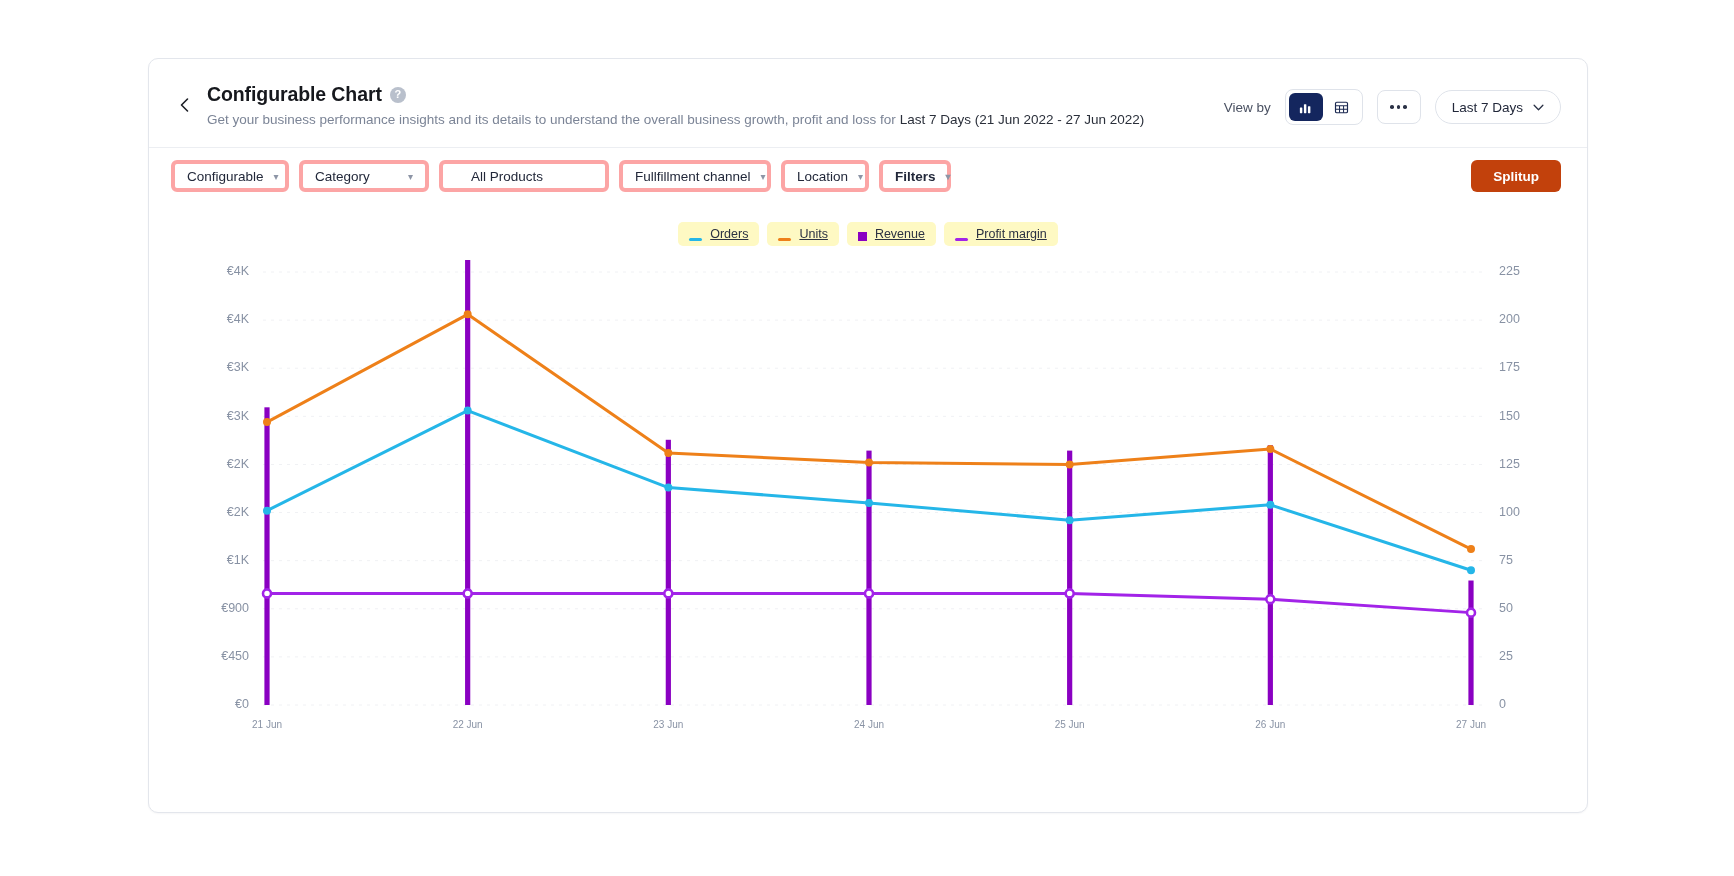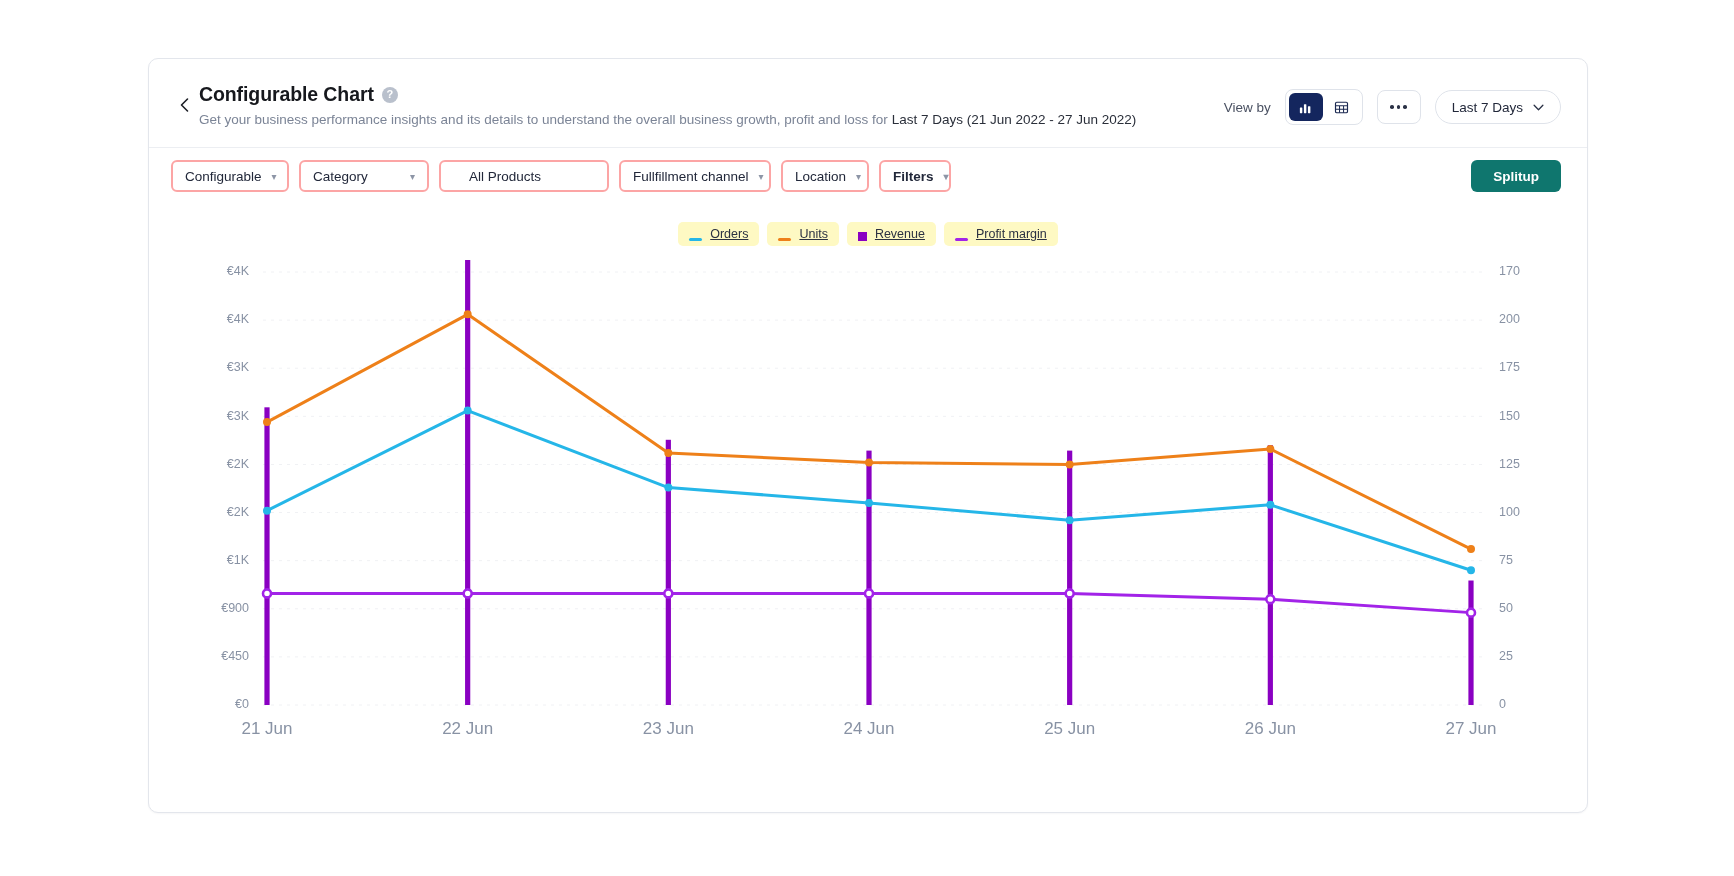--- a/index.html
+++ b/index.html
@@ -35,21 +35,21 @@
     position: relative;
   }
   .back-arrow {
     width: 28px; height: 28px;
     display: flex; align-items: center; justify-content: center;
     color: #1d1f26;
     margin-top: 8px;
     cursor: pointer;
     flex: 0 0 auto;
   }
-  .title-block { flex: 1 1 auto; }
+  .title-block { margin-left: 8px; flex: 1 1 auto; }
   .title-row { display: flex; align-items: center; gap: 8px; }
   .page-title {
     font-size: 19.5px;
     font-weight: bold;
     color: #16181d;
     letter-spacing: -0.1px;
   }
   .help-badge {
     width: 16px; height: 16px;
     border-radius: 50%;
@@ -121,21 +121,21 @@
   
   .filter-bar {
     border-top: 1px solid #eceef2;
     padding: 12px 26px 12px 22px;
     display: flex;
     align-items: center;
     gap: 10px;
   }
   .filter-chip {
     height: 32px;
-    border: 2px solid #fca5a5;
+    border: 4px solid #fca5a5;
     border-radius: 6px;
     background: #fff;
     display: flex; align-items: center;
     justify-content: space-between;
     gap: 10px;
     padding: 0 12px;
     font-size: 13.5px;
     color: #22283a;
     cursor: pointer;
     white-space: nowrap;
@@ -196,21 +196,21 @@
 
   .axis-lbl {
     position: absolute;
     font-size: 12.5px;
     color: #8892a4;
     white-space: nowrap;
   }
   .y-left { text-align: right; }
   .x-lbl {
     position: absolute;
-    font-size: 17px;
+    font-size: 10px;
     color: #8892a4;
     transform: translateX(-50%);
     white-space: nowrap;
   }
 </style>
 </head>
 <body>
 
 <div class="page">
   <div class="card">
@@ -278,21 +278,21 @@
       </div>
       <div class="filter-chip chip-w5">
         <span>Location</span>
         <span class="cv">▾</span>
       </div>
       <div class="filter-chip chip-w6">
         <span>Filters</span>
         <span class="cv">▾</span>
       </div>
       <div class="spacer"></div>
-      <button class="splitup-btn" style="background: #0f766e;">Splitup</button>
+      <button class="splitup-btn" style="background: #c2410c;">Splitup</button>
     </div>
 
     <div class="chart-wrap">
       <div class="legend">
         <div class="legend-item">
           <span class="lg-line" style="background: rgb(37, 182, 232);"></span>
           <span>Orders</span>
         </div>
         <div class="legend-item">
           <span class="lg-line" style="background: rgb(238, 128, 25);"></span>
@@ -355,21 +355,21 @@
       <div class="axis-lbl y-left" style="right: 1312px; top: 4px;">€4K</div>
           <div class="axis-lbl y-left" style="right: 1312px; top: 52.1111px;">€4K</div>
           <div class="axis-lbl y-left" style="right: 1312px; top: 100.222px;">€3K</div>
           <div class="axis-lbl y-left" style="right: 1312px; top: 148.333px;">€3K</div>
           <div class="axis-lbl y-left" style="right: 1312px; top: 196.444px;">€2K</div>
           <div class="axis-lbl y-left" style="right: 1312px; top: 244.556px;">€2K</div>
           <div class="axis-lbl y-left" style="right: 1312px; top: 292.667px;">€1K</div>
           <div class="axis-lbl y-left" style="right: 1312px; top: 340.778px;">€900</div>
           <div class="axis-lbl y-left" style="right: 1312px; top: 388.889px;">€450</div>
           <div class="axis-lbl y-left" style="right: 1312px; top: 437px;">€0</div>
-          <div class="axis-lbl" style="left: 1328px; top: 4px;">170</div>
+          <div class="axis-lbl" style="left: 1328px; top: 4px;">225</div>
           <div class="axis-lbl" style="left: 1328px; top: 52.1111px;">200</div>
           <div class="axis-lbl" style="left: 1328px; top: 100.222px;">175</div>
           <div class="axis-lbl" style="left: 1328px; top: 148.333px;">150</div>
           <div class="axis-lbl" style="left: 1328px; top: 196.444px;">125</div>
           <div class="axis-lbl" style="left: 1328px; top: 244.556px;">100</div>
           <div class="axis-lbl" style="left: 1328px; top: 292.667px;">75</div>
           <div class="axis-lbl" style="left: 1328px; top: 340.778px;">50</div>
           <div class="axis-lbl" style="left: 1328px; top: 388.889px;">25</div>
           <div class="axis-lbl" style="left: 1328px; top: 437px;">0</div>
           <div class="x-lbl" style="left: 96px; top: 459px;">21 Jun</div>

